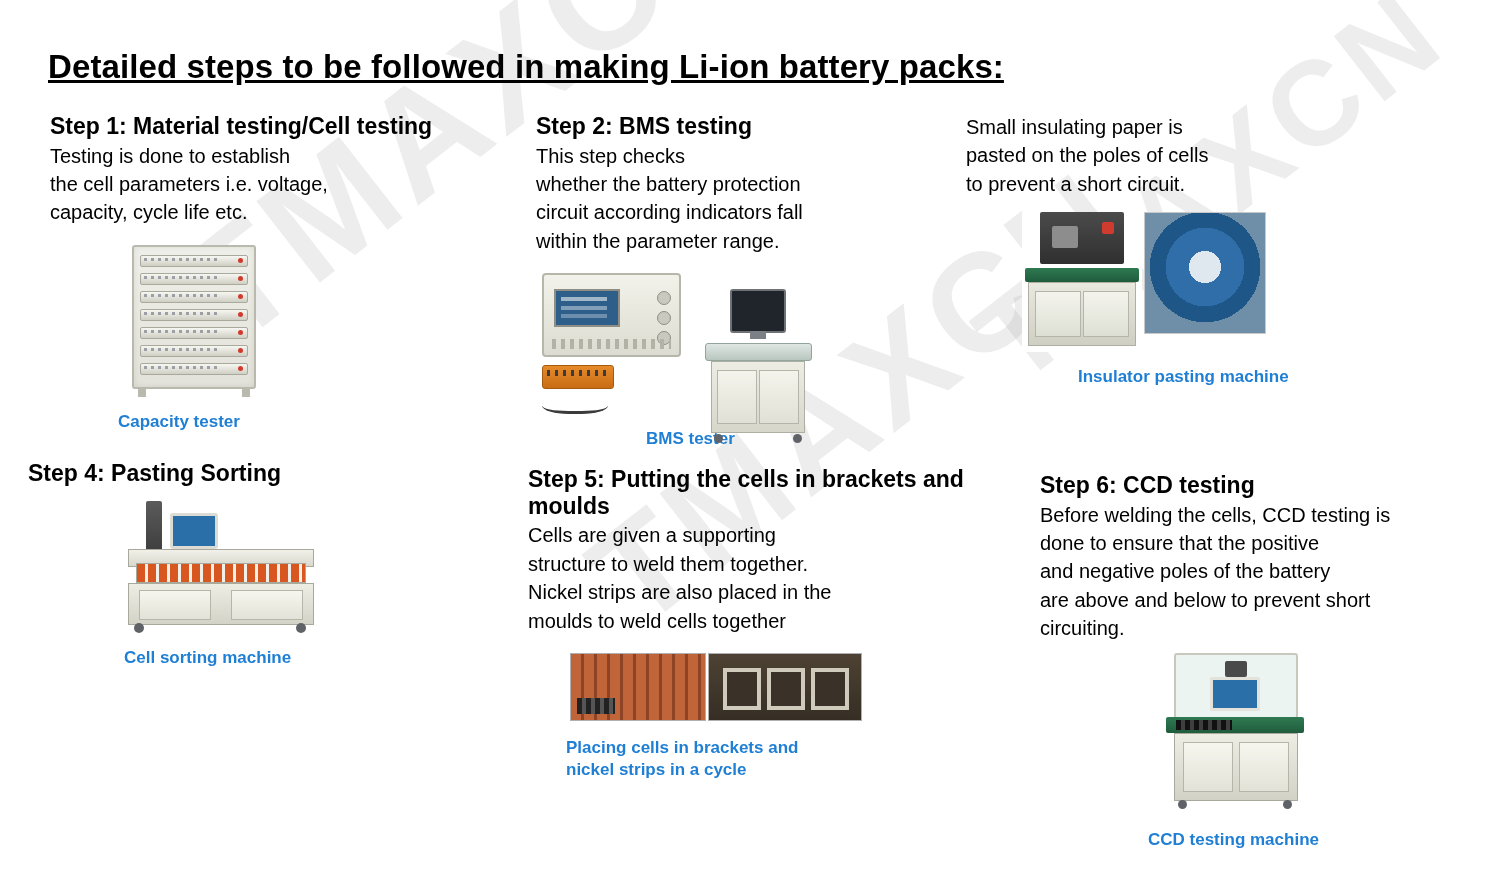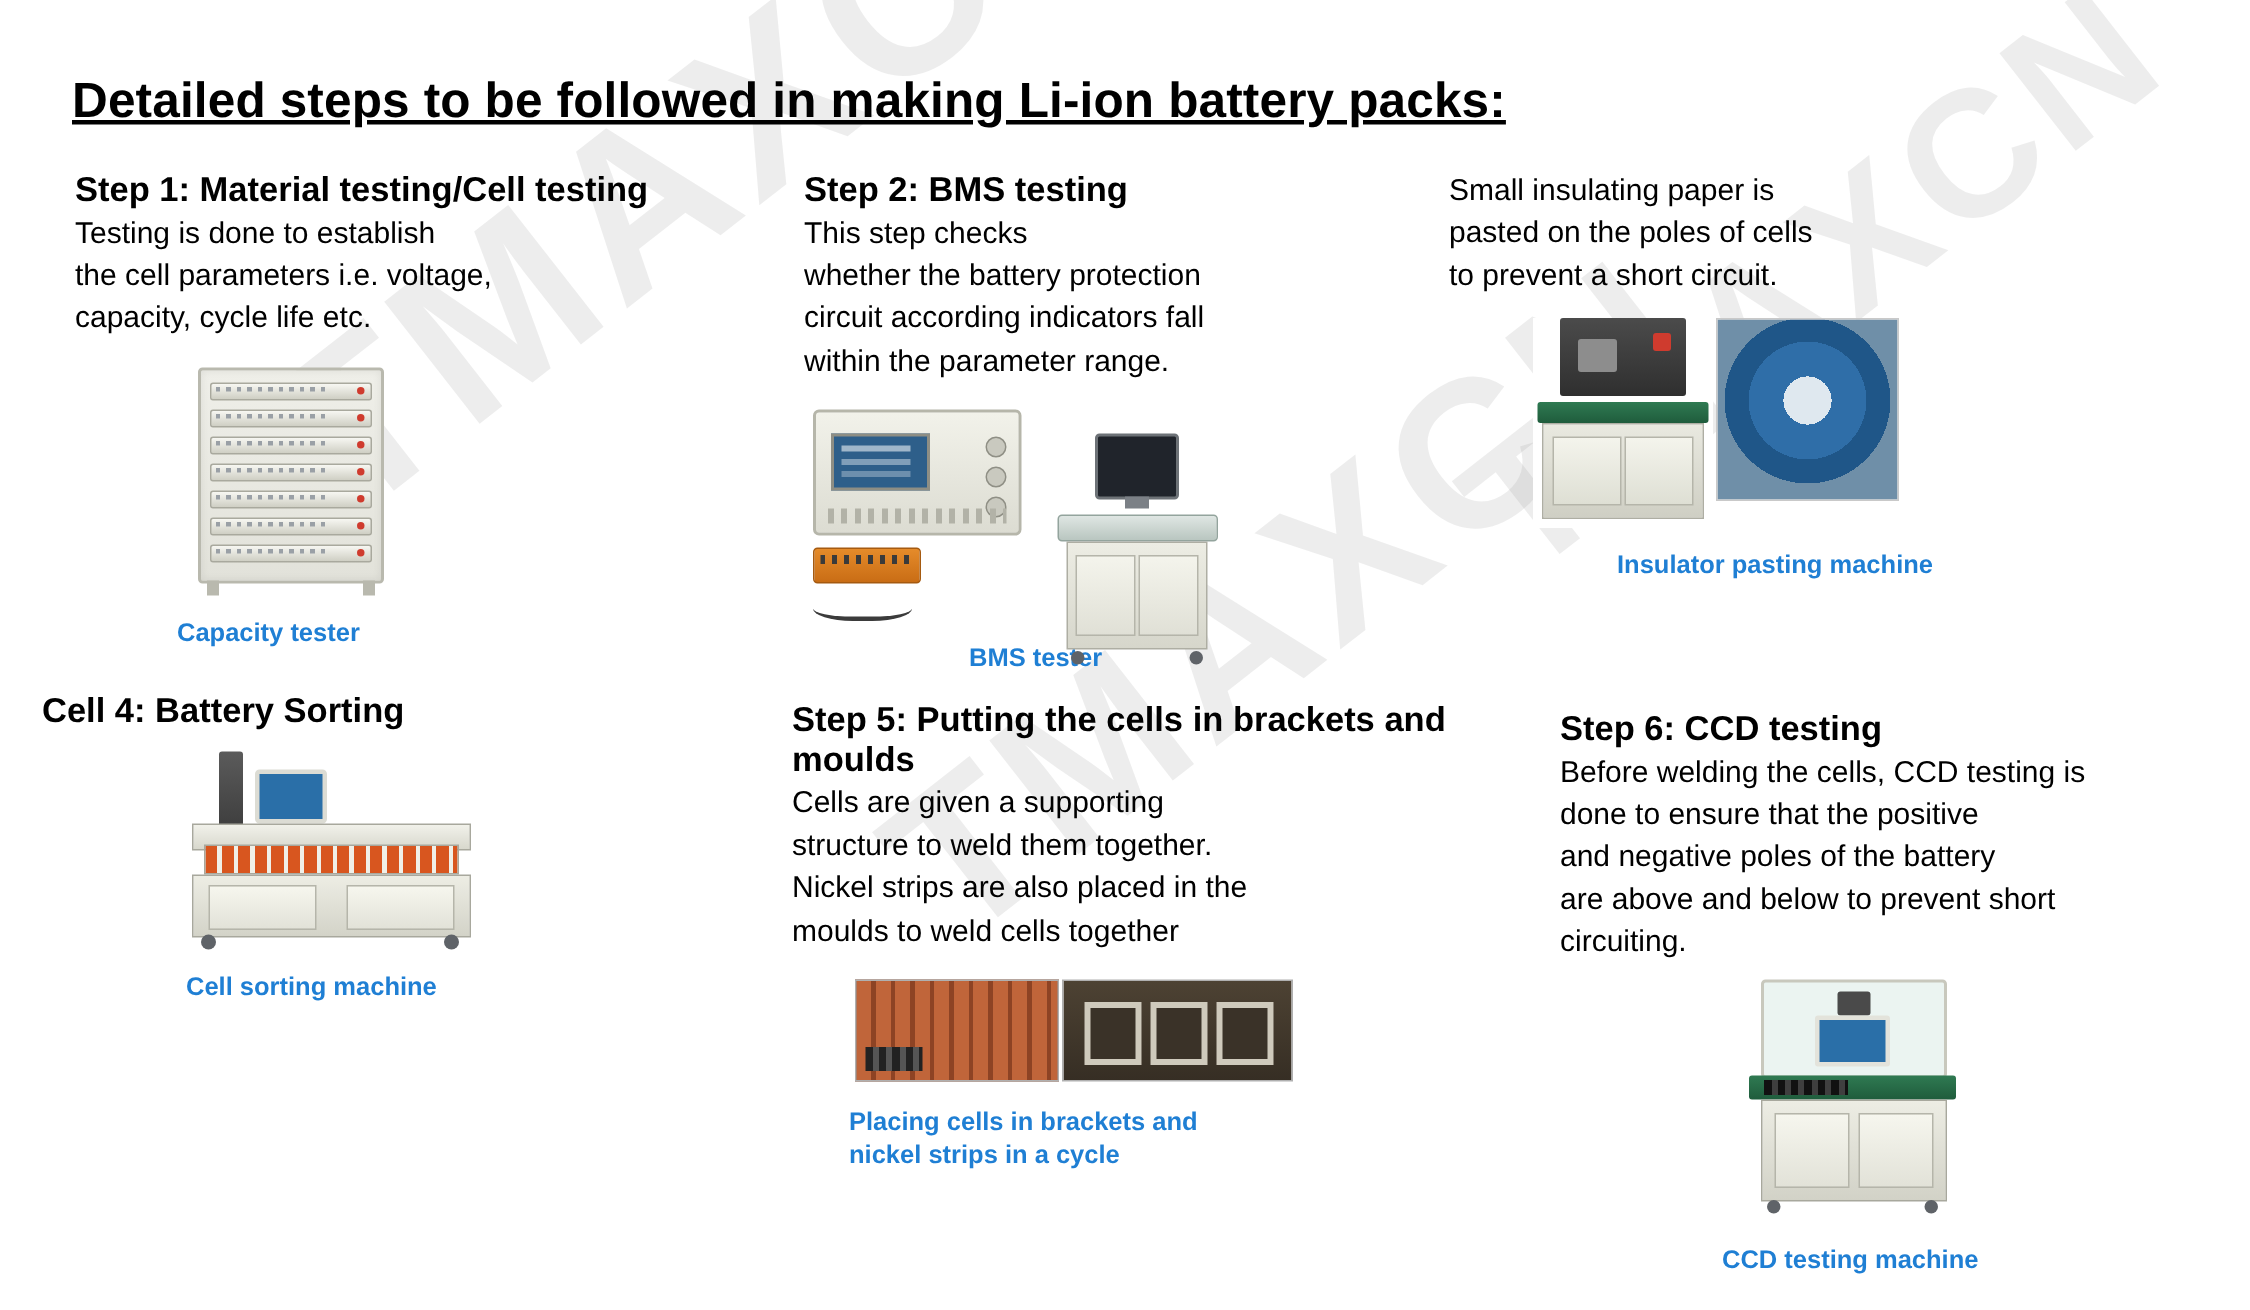--- a/index.html
+++ b/index.html
@@ -419,21 +419,21 @@
         </div>
       <div class="pm-table"></div>
       <div class="pm-base"></div>
     </div>
     <div class="tape-photo"></div>
   </div>
   <p class="caption" style="margin:14px 0 0 112px;">Insulator pasting machine</p>
 </div>
 
 <div class="step" style="left:28px; top:460px; width:520px;">
-  <p class="step-title">Cell 4: Battery Sorting</p>
+  <p class="step-title">Step 4: Pasting Sorting</p>
   <div class="illus" style="margin:14px 0 0 92px;">
     <div class="sorter">
       <div class="sorter-arm"></div>
       <div class="sorter-panel"></div>
       <div class="sorter-top"></div>
       <div class="sorter-tray"></div>
       <div class="sorter-body">
           <span class="door l"></span>
           <span class="door r"></span>
         </div>

